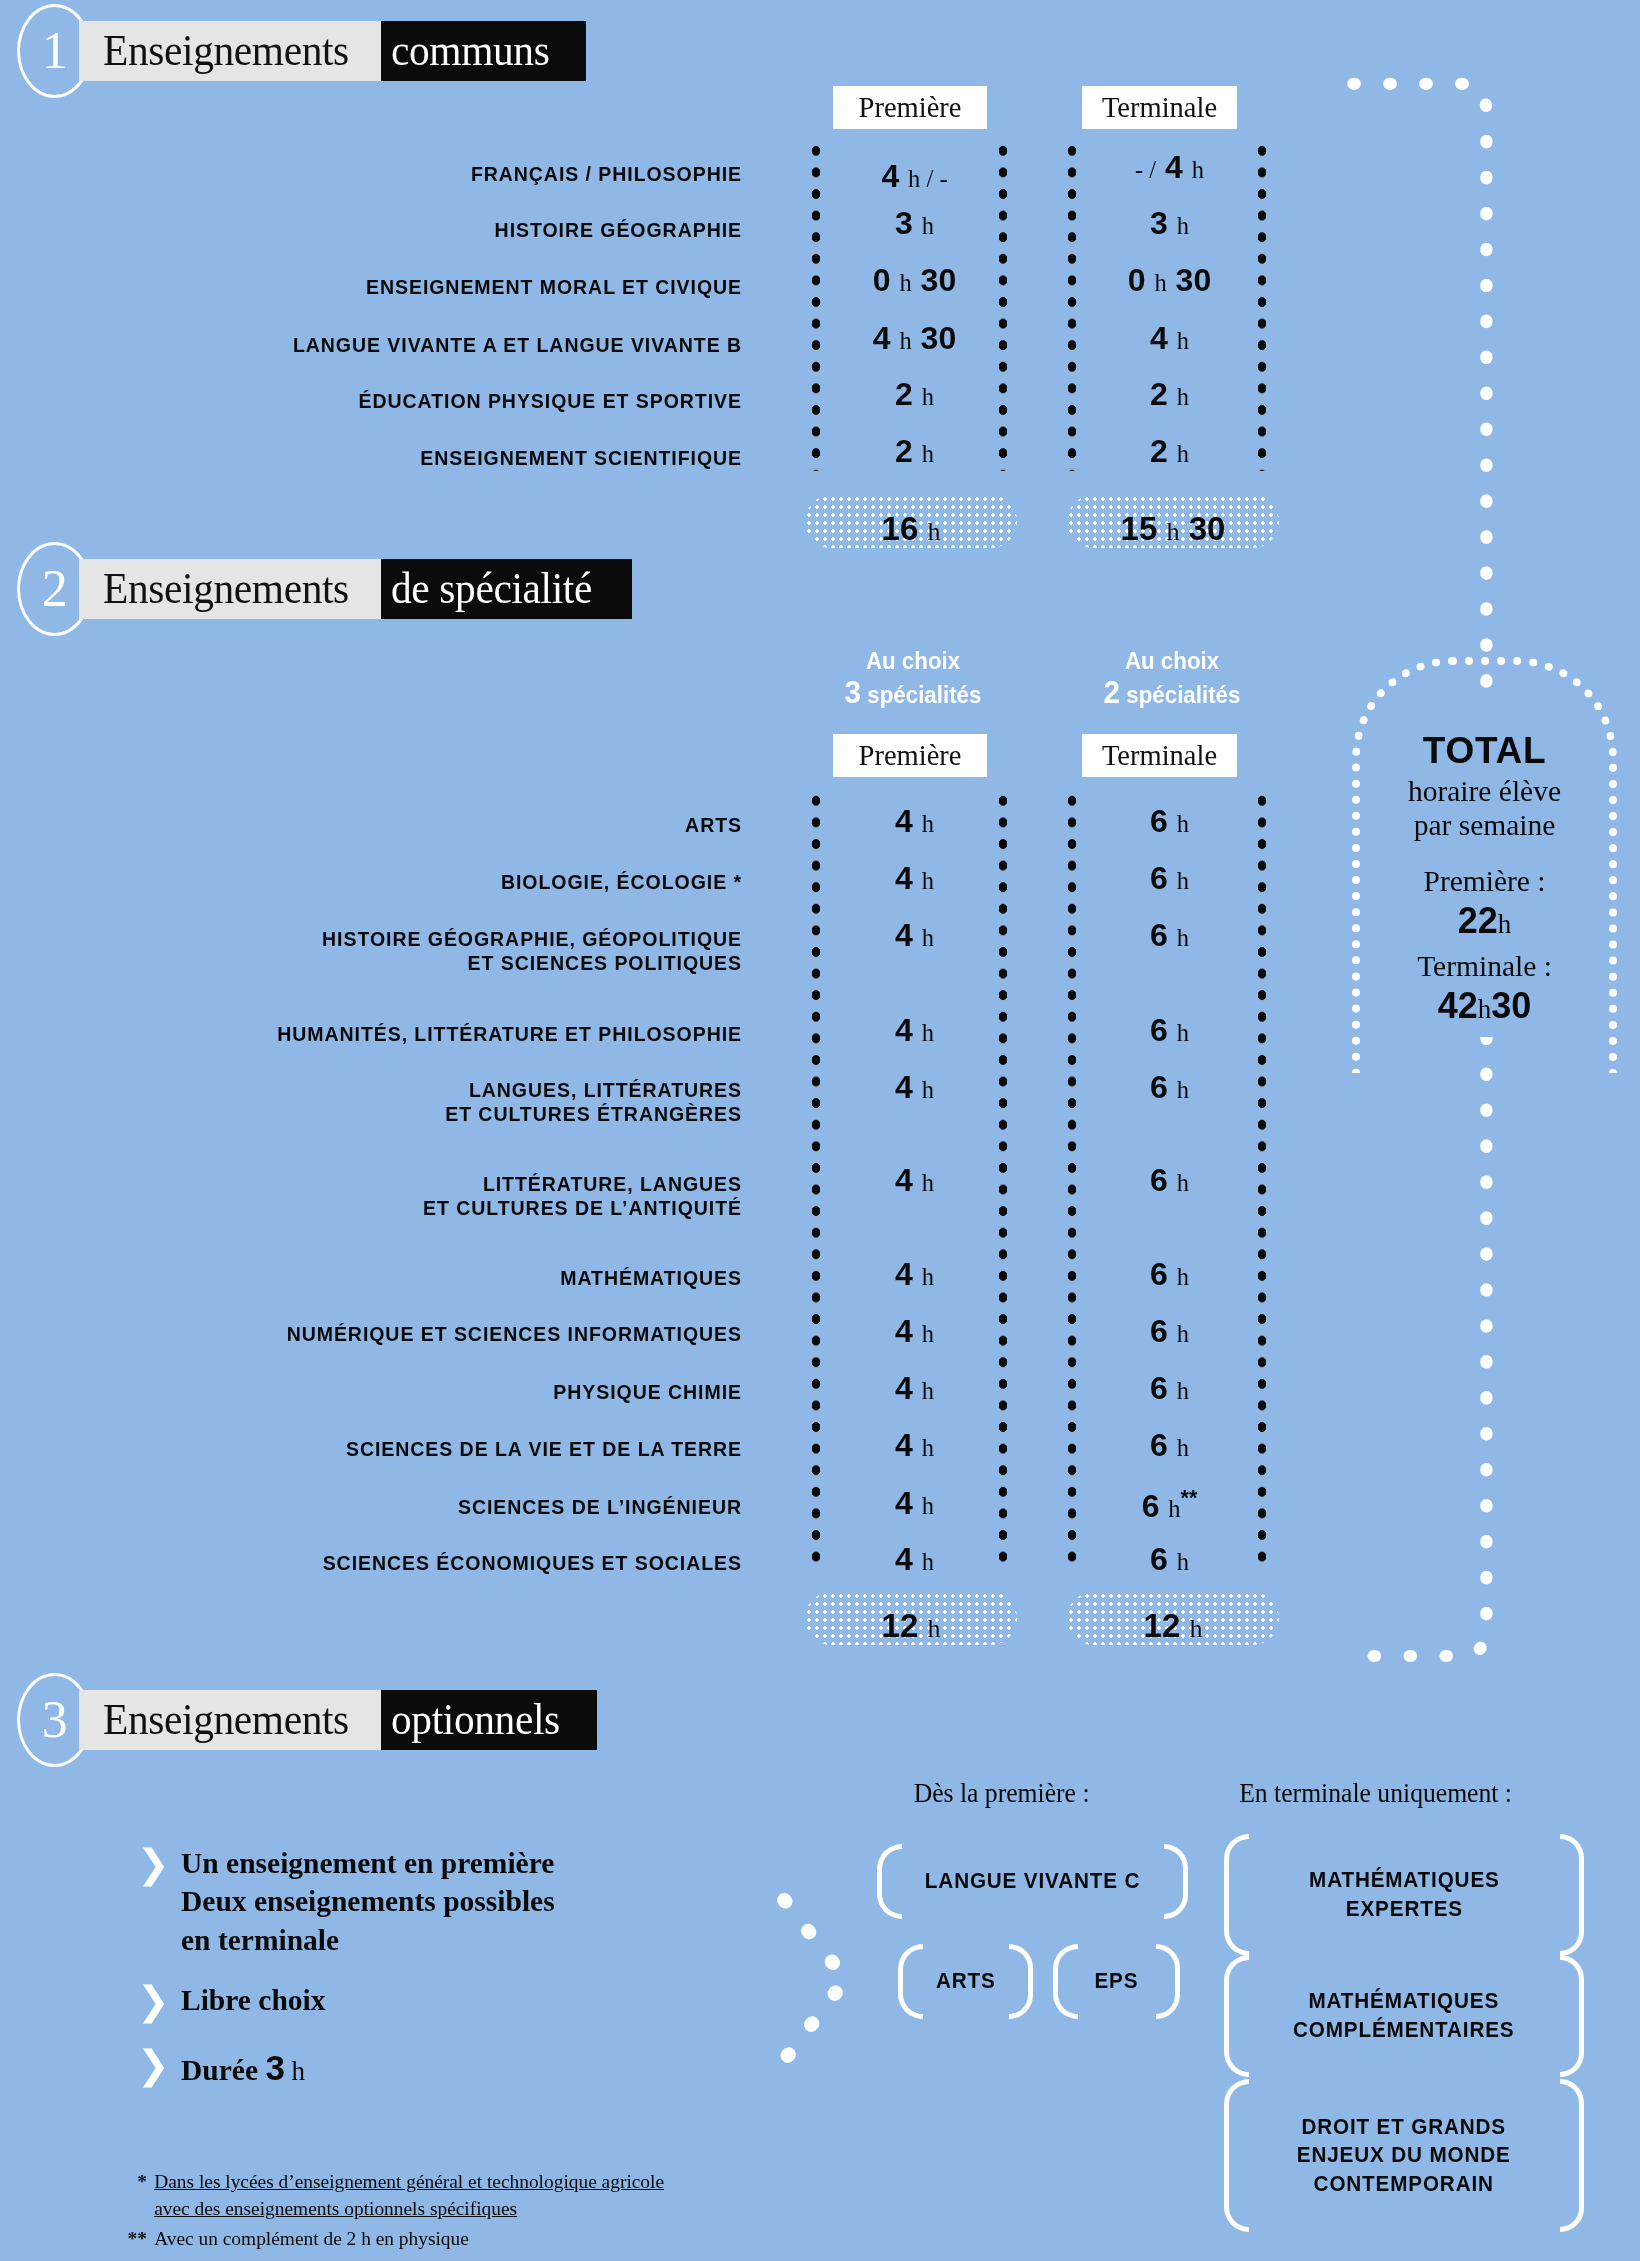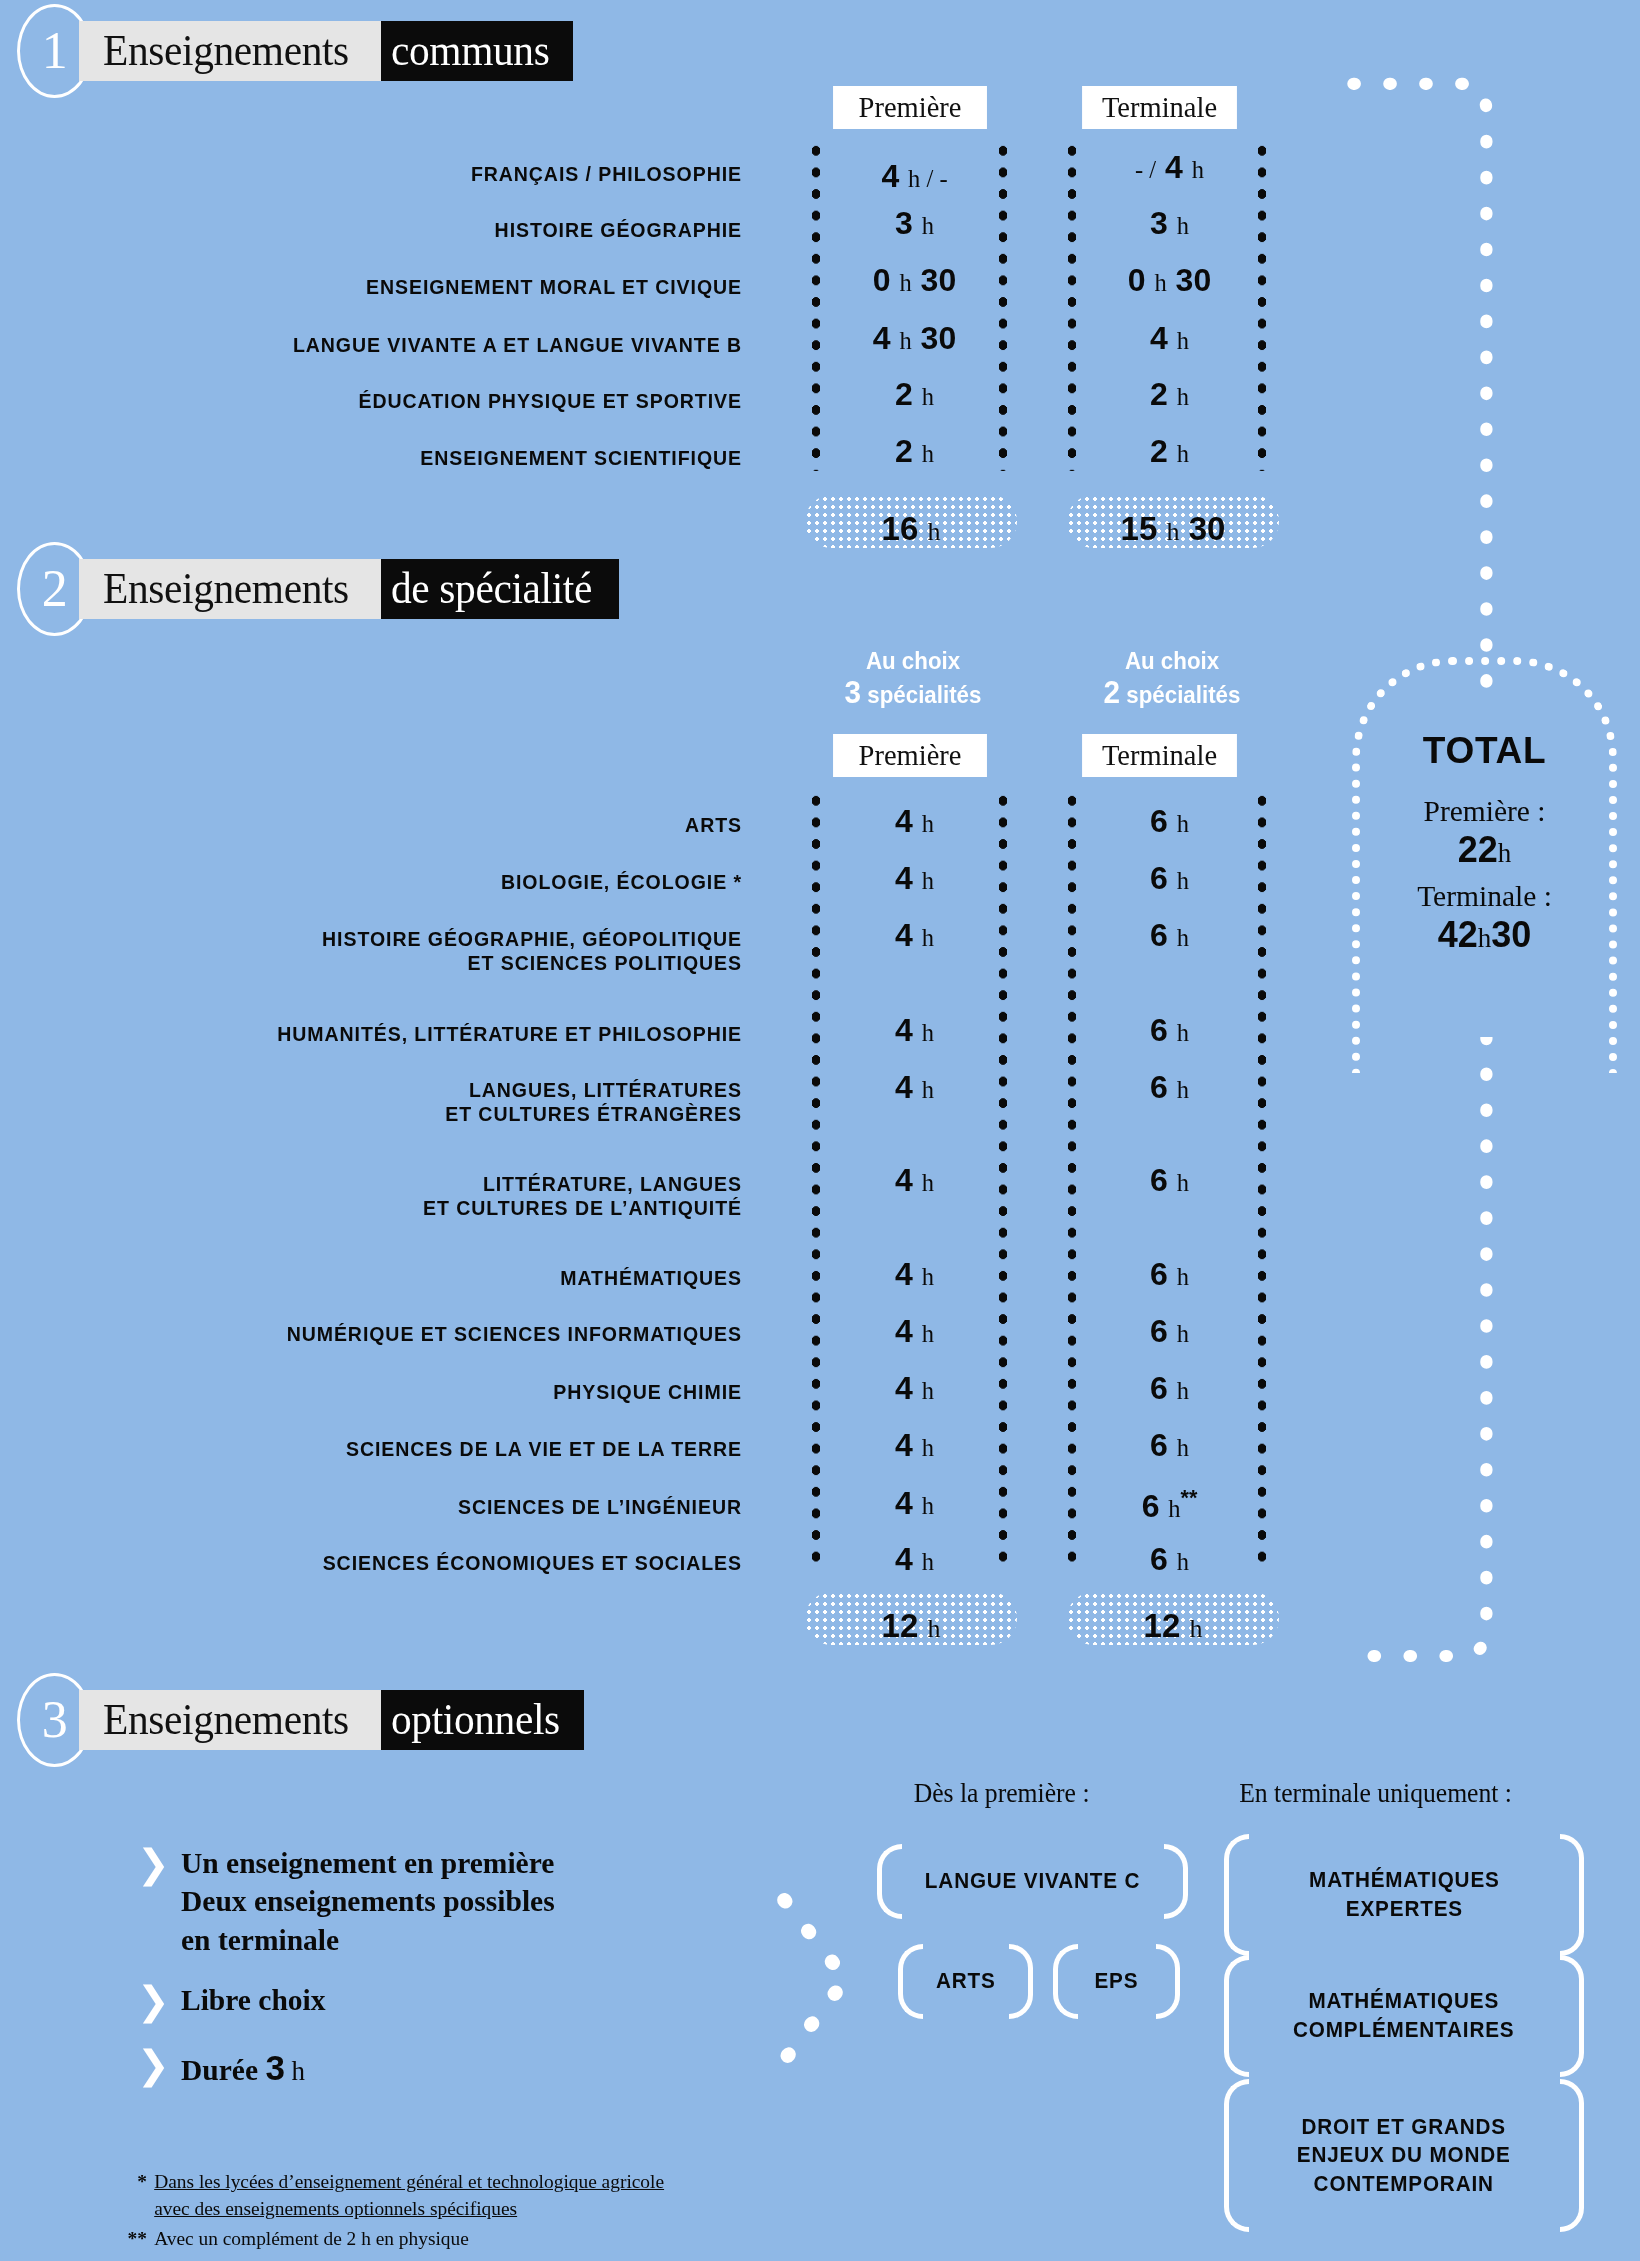--- a/index.html
+++ b/index.html
@@ -18,21 +18,21 @@
   .badge{
     width:69px;height:88px;border-radius:50%;
     border:3.6px solid #ffffff;background:transparent;
     display:flex;align-items:center;justify-content:center;
     color:#ffffff;font-family:"Liberation Serif",serif;
     font-size:52px;line-height:1;font-weight:400;
     margin-right:-13px;z-index:1;
   }
   .banner-bar{display:flex;align-items:stretch;height:60px;z-index:2;}
   .bar-white{background:#e5e5e5;color:#111;display:flex;align-items:center;padding:0 10px 0 24px;}
-  .bar-black{background:#0b0b0b;color:#ffffff;display:flex;align-items:center;padding:0 10px 0 10px;}
+  .bar-black{background:#0b0b0b;color:#ffffff;display:flex;align-items:center;padding:0 23px 0 10px;}
   .bar-white span,.bar-black span{
     font-family:"Liberation Serif",serif;font-size:45px;line-height:1;
     letter-spacing:-0.4px;white-space:nowrap;
     transform:scaleX(0.92);transform-origin:left center;display:inline-block;
   }
 
   
   .subj{
     position:absolute;text-align:right;
     font-weight:700;font-size:21px;letter-spacing:1px;
@@ -284,20 +284,22 @@
 
   <div class="pill" style="left:805px;top:1592px;width:212px;height:53px;">
       <span><b>12</b> <span class="u">h</span></span>
     </div>
   <div class="pill" style="left:1067px;top:1592px;width:212px;height:53px;">
       <span><b>12</b> <span class="u">h</span></span>
     </div>
 
   <div class="totalcard" style="left:1352px;top:657px;width:265px;height:416px;padding-top:65px;">
     <div class="t1">TOTAL</div>
+    <div class="t2" style="white-space:pre-line;margin-top:2.9px;">horaire élève
+par semaine</div>
     <div class="t3" style="margin-top:23px;">Première :</div>
     <div class="t4" style="margin-top:1.4px;"><span>22</span><span class="u">h</span></div>
     <div class="t3" style="margin-top:8.6px;">Terminale :</div>
     <div class="t4" style="margin-top:1.4px;"><span>42</span><span class="u">h</span><span>30</span></div>
   </div>
 
   <div class="banner" style="left:17.3px;top:1685px;">
     <div class="badge">3</div>
     <div class="banner-bar">
       <div class="bar-white">

